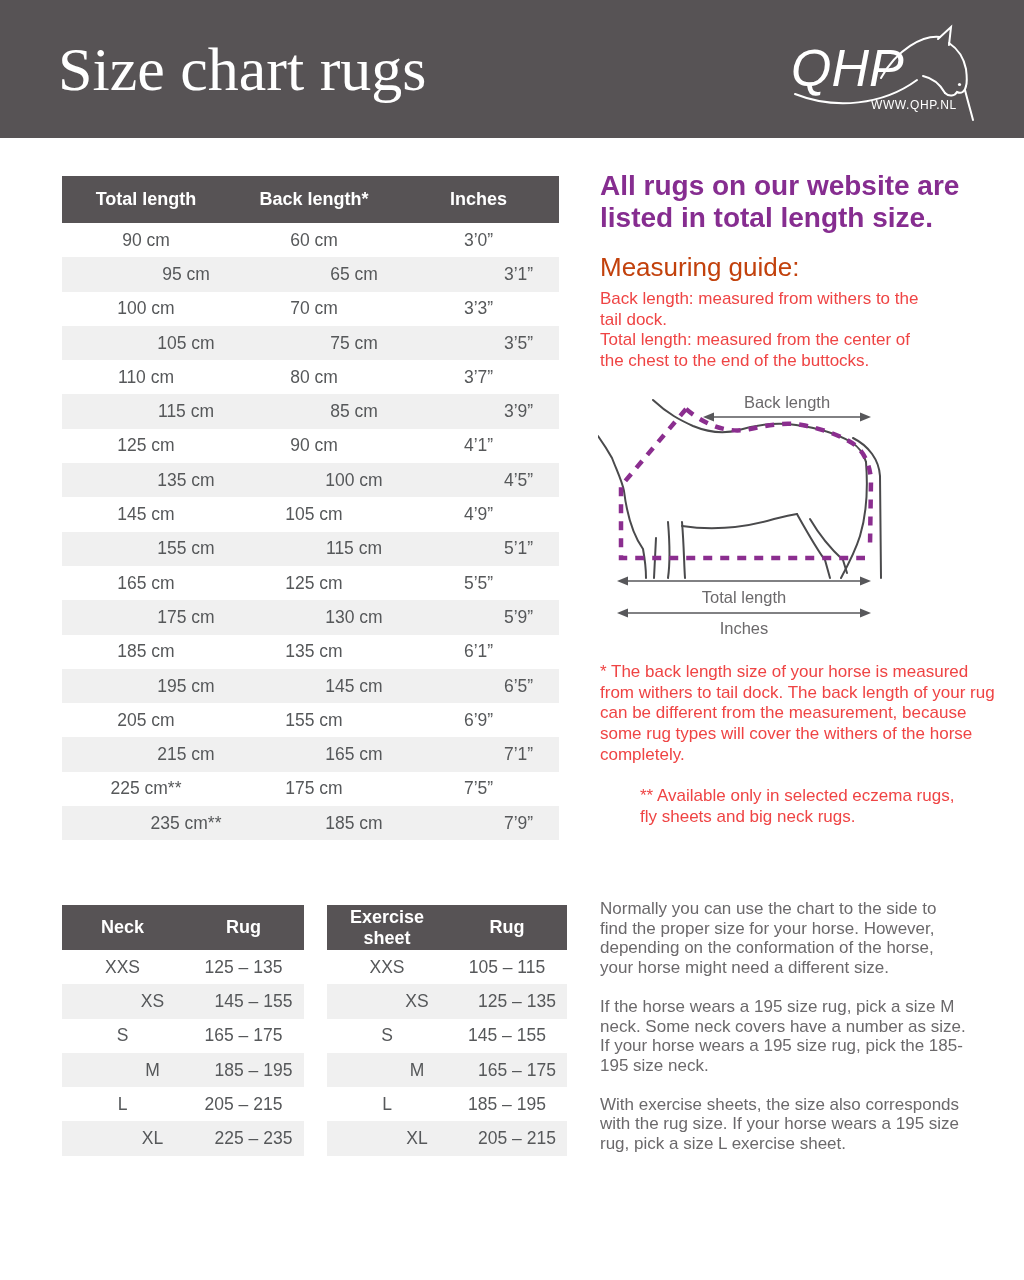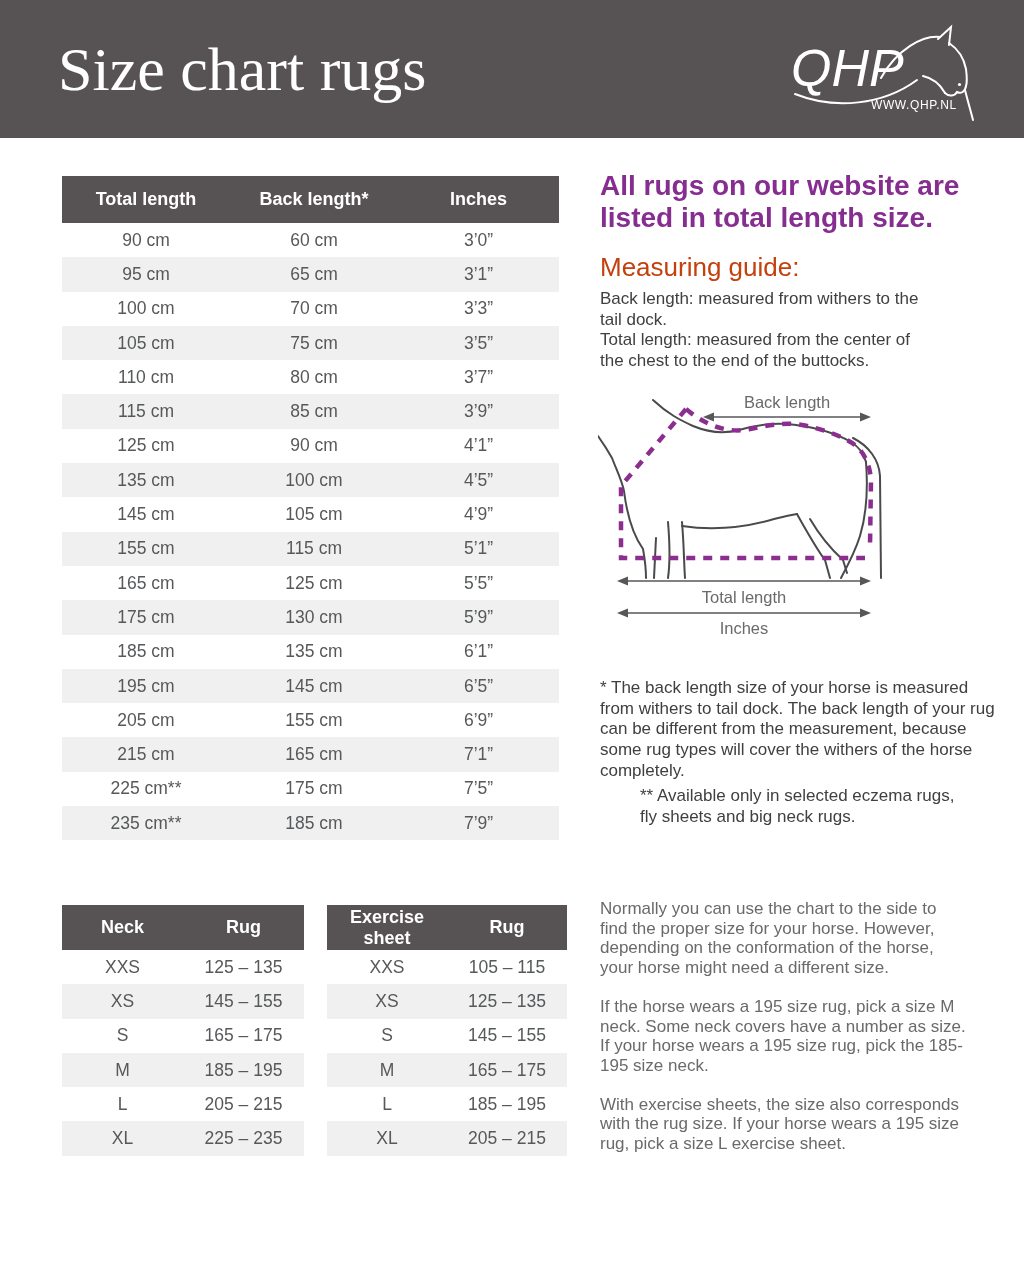--- a/index.html
+++ b/index.html
@@ -18,21 +18,21 @@
     position:absolute; left:6px; top:16px; color:#fff;
     font-family:Liberation Sans, sans-serif; font-style:italic; font-size:52px; font-weight:400;
   }
   .logo-url { position:absolute; left:86px; top:76px; color:#fff; font-size:12px; letter-spacing:0.6px; }
 
   
   .tbl { position:absolute; font-size:17.5px; color:#56585a; }
   .thead { display:grid; background:#575355; color:#ffffff; font-weight:700; font-size:18px; }
   .thead .tcell { display:flex; align-items:center; justify-content:center; text-align:center; line-height:1.12; }
   .trow { display:grid; background:#ffffff; }
-  .trow.alt { background:#f0f0f0; }
+  .trow.alt { background:#f0f0f0;padding-left:40px; }
   .trow .tcell { display:flex; align-items:center; justify-content:center; }
 
   .main-tbl { left:62px; top:176px; width:497px; }
   .main-tbl .thead { grid-template-columns:168px 168px 161px; height:47px; }
   .main-tbl .trow { grid-template-columns:168px 168px 161px; height:34.3px; }
 
   .small-tbl .thead { grid-template-columns:1fr 1fr; height:45px; }
   .small-tbl .trow { grid-template-columns:1fr 1fr; height:34.3px; }
   .neck-tbl { left:62px; top:905px; width:242px; }
   .ex-tbl { left:327px; top:905px; width:240px; }
@@ -42,24 +42,24 @@
   }
   .neck-title { left:62px; top:862px; }
   .ex-title { left:327px; top:862px; }
 
   
   .headline {
     position:absolute; left:600px; top:170px; width:380px;
     color:#862d90; font-size:28px; font-weight:700; line-height:1.14; white-space:pre-line;
   }
   .guide-title { position:absolute; left:600px; top:252px; color:#c2410c; font-size:26px; font-weight:400; }
-  .body-text { color:#404040; font-size:17px; line-height:1.22; white-space:pre-line; }
+  .body-text { color:#ef4444; font-size:17px; line-height:1.22; white-space:pre-line; }
   .guide-body { position:absolute; left:600px; top:289px; width:400px; }
   .diagram { position:absolute; left:598px; top:388px; width:300px; height:250px; }
-  .fn1 { position:absolute; left:600px; top:678px; width:400px; }
+  .fn1 { position:absolute; left:600px; top:662px; width:400px; }
   .fn2 { position:absolute; left:600px; top:786px; width:400px;margin-left:40px; }
   .notes { position:absolute; left:600px; top:899px; width:390px; }
   .notes p { color:#6b696b; font-size:17px; line-height:1.16; white-space:pre-line; margin-bottom:19px; }
 
   
   .horse-line { fill:none; stroke:#4a4a4c; stroke-width:2; stroke-linecap:round; }
   .rug-line { fill:none; stroke:#8b2e8f; stroke-width:4.5; stroke-linecap:butt; stroke-dasharray:9 8; }
   .arrow-line { stroke:#57575a; stroke-width:1.6; }
   .arrow-head { fill:#57575a; }
   .diag-label { fill:#6b696b; font-family:"Liberation Sans", sans-serif; font-size:16.5px; }

